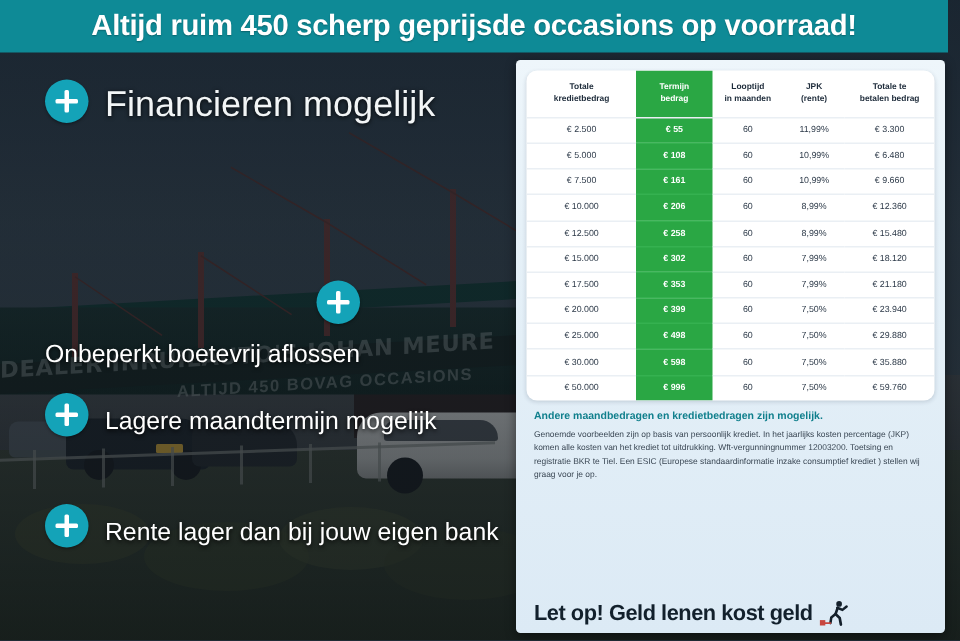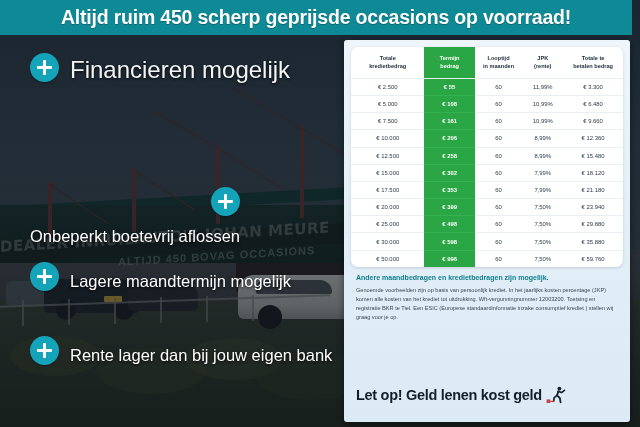--- a/index.html
+++ b/index.html
@@ -91,21 +91,21 @@
       border-top:1px solid #eaeff4;vertical-align:middle;}
   tbody tr:first-child td{border-top:1px solid #eaeff4;}
   col.c0{width:27%} col.c1{width:18.5%} col.c2{width:17.5%} col.c3{width:15%} col.c4{width:22%}
   .hi{background:#2aa744;color:#ffffff;font-weight:bold;border-top:1px solid #35b150;}
   th.hi{background:#2aa744;color:#ffffff;border-top:none;}
   thead tr th.hi{border-radius:0;}
 
   .note{padding:6px 12px 0 12px;}
   .note h2{margin:0 0 4px 0;font-size:7px;color:#0f7f8c;font-weight:bold;line-height:1.3;}
   .note p{margin:0;font-size:5.6px;color:#3a4754;line-height:1.62;text-align:left;}
-  .warn{margin-top:auto;padding:0 12px 18px 12px;display:flex;align-items:center;gap:4px;}
+  .warn{margin-top:auto;padding:0 12px 4px 12px;display:flex;align-items:center;gap:4px;}
   .warn span.t{font-size:14.5px;font-weight:bold;color:#12202c;white-space:nowrap;letter-spacing:-.3px;}
   .runner{position:relative;width:20px;height:18px;flex:0 0 auto;}
 </style>
 </head>
 <body>
 
 <div class="stage">
 
   <div class="photo">
     <div class="sky"></div>

